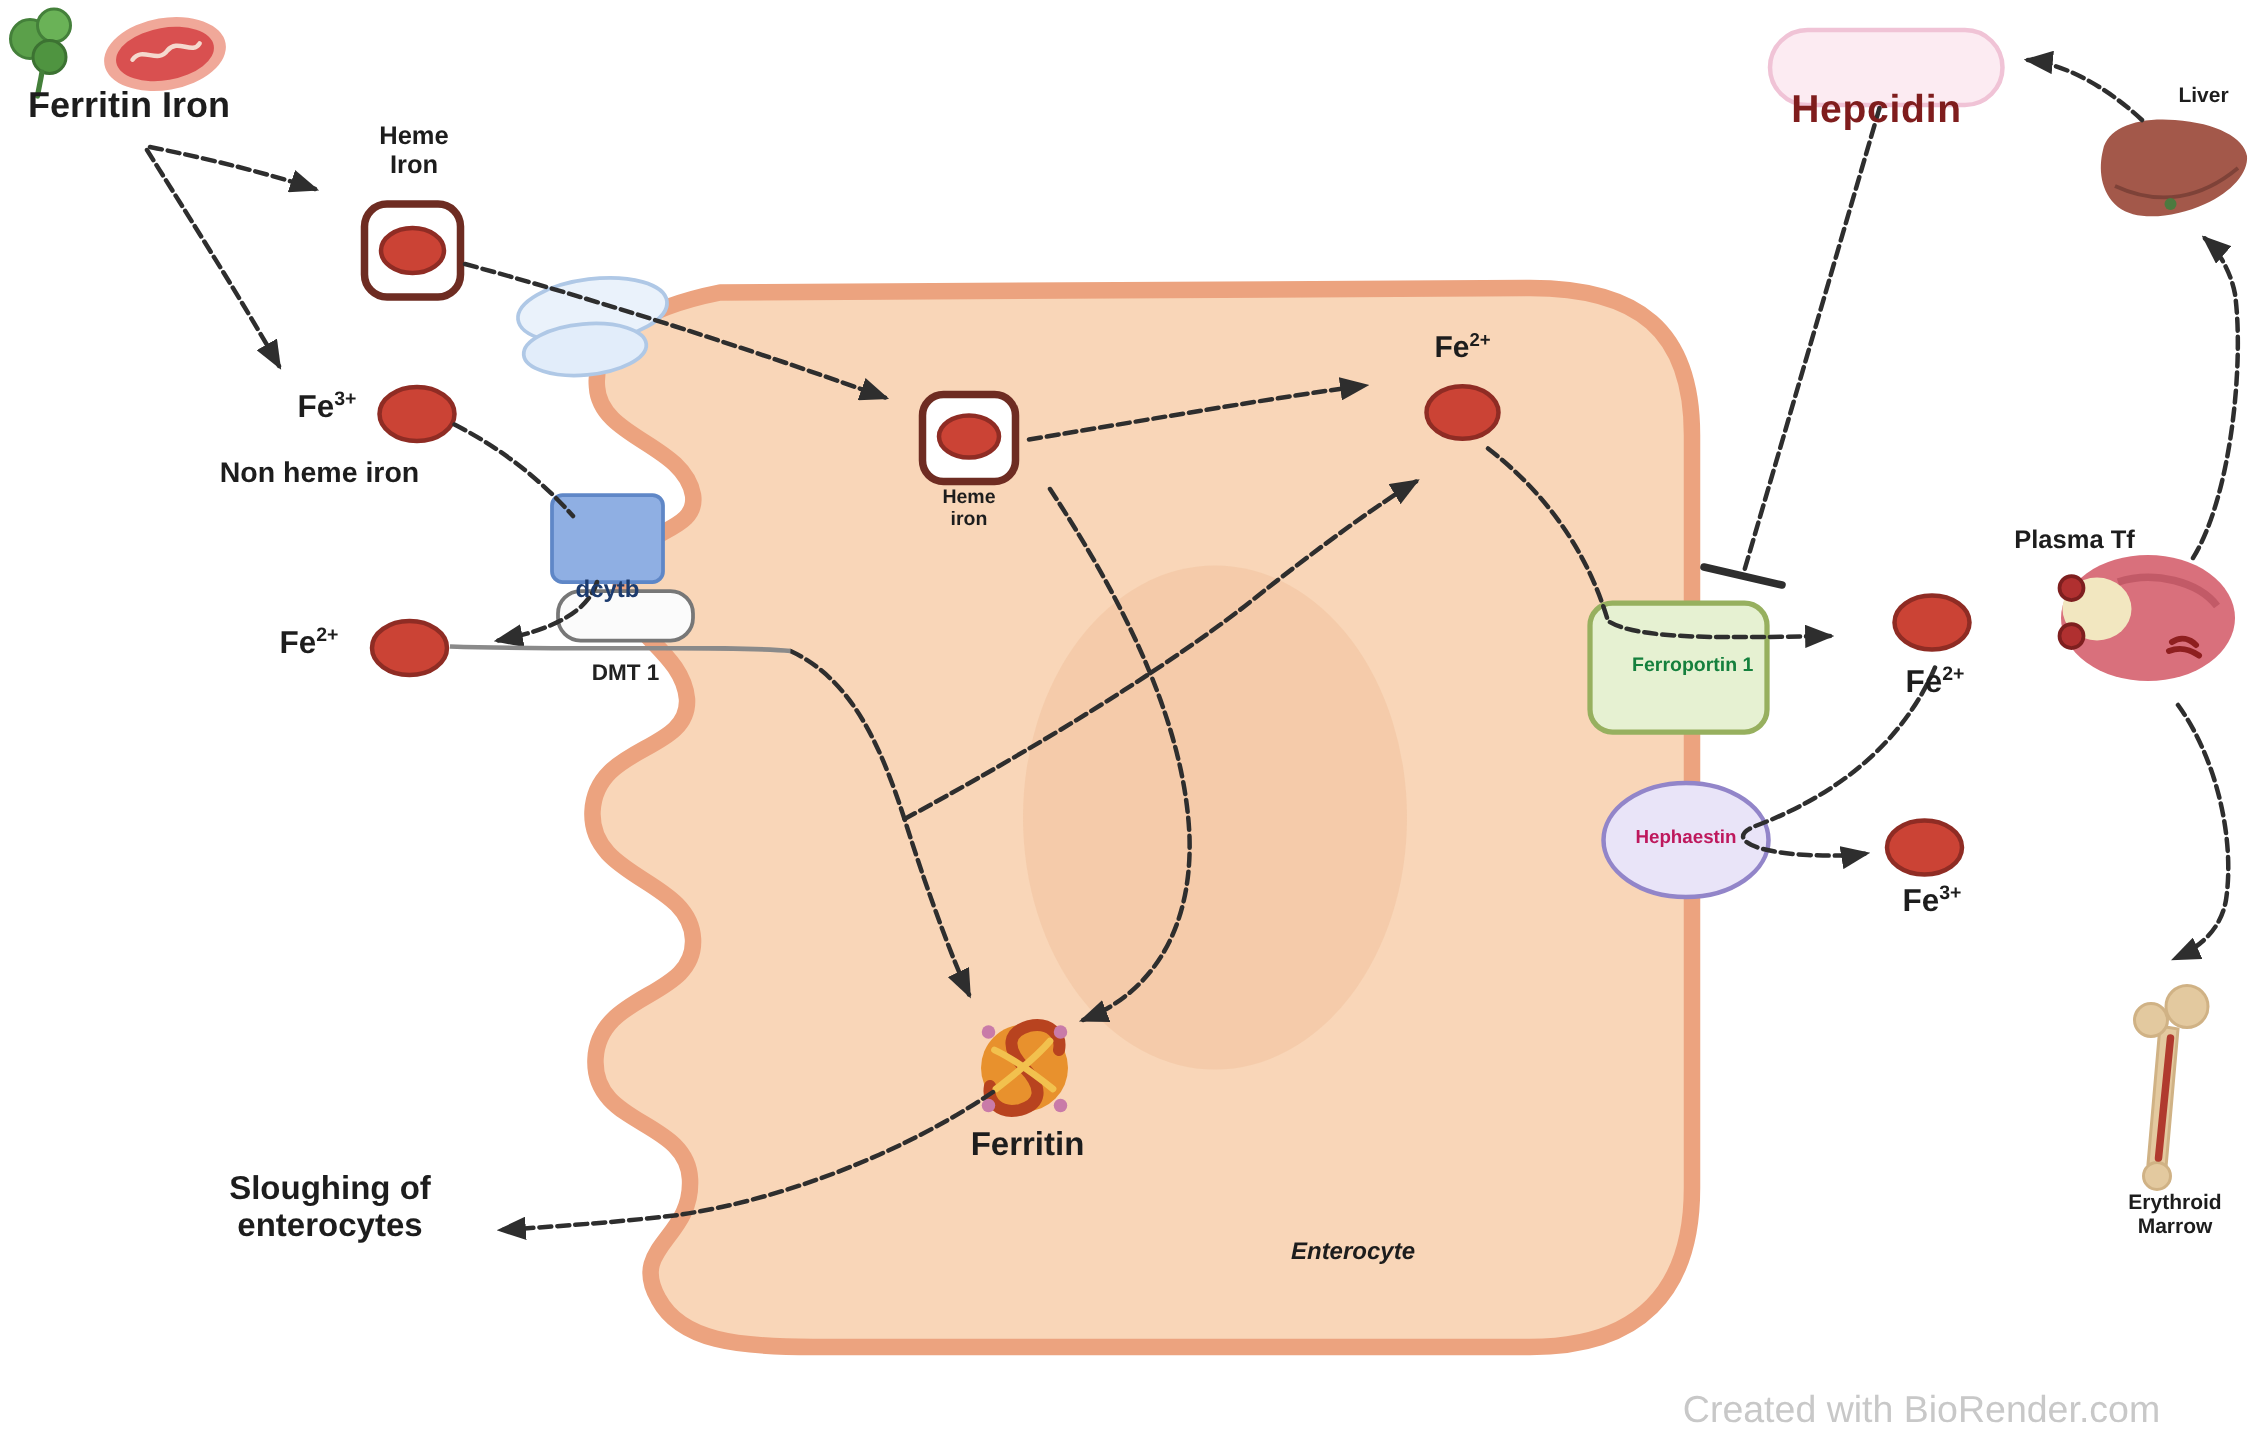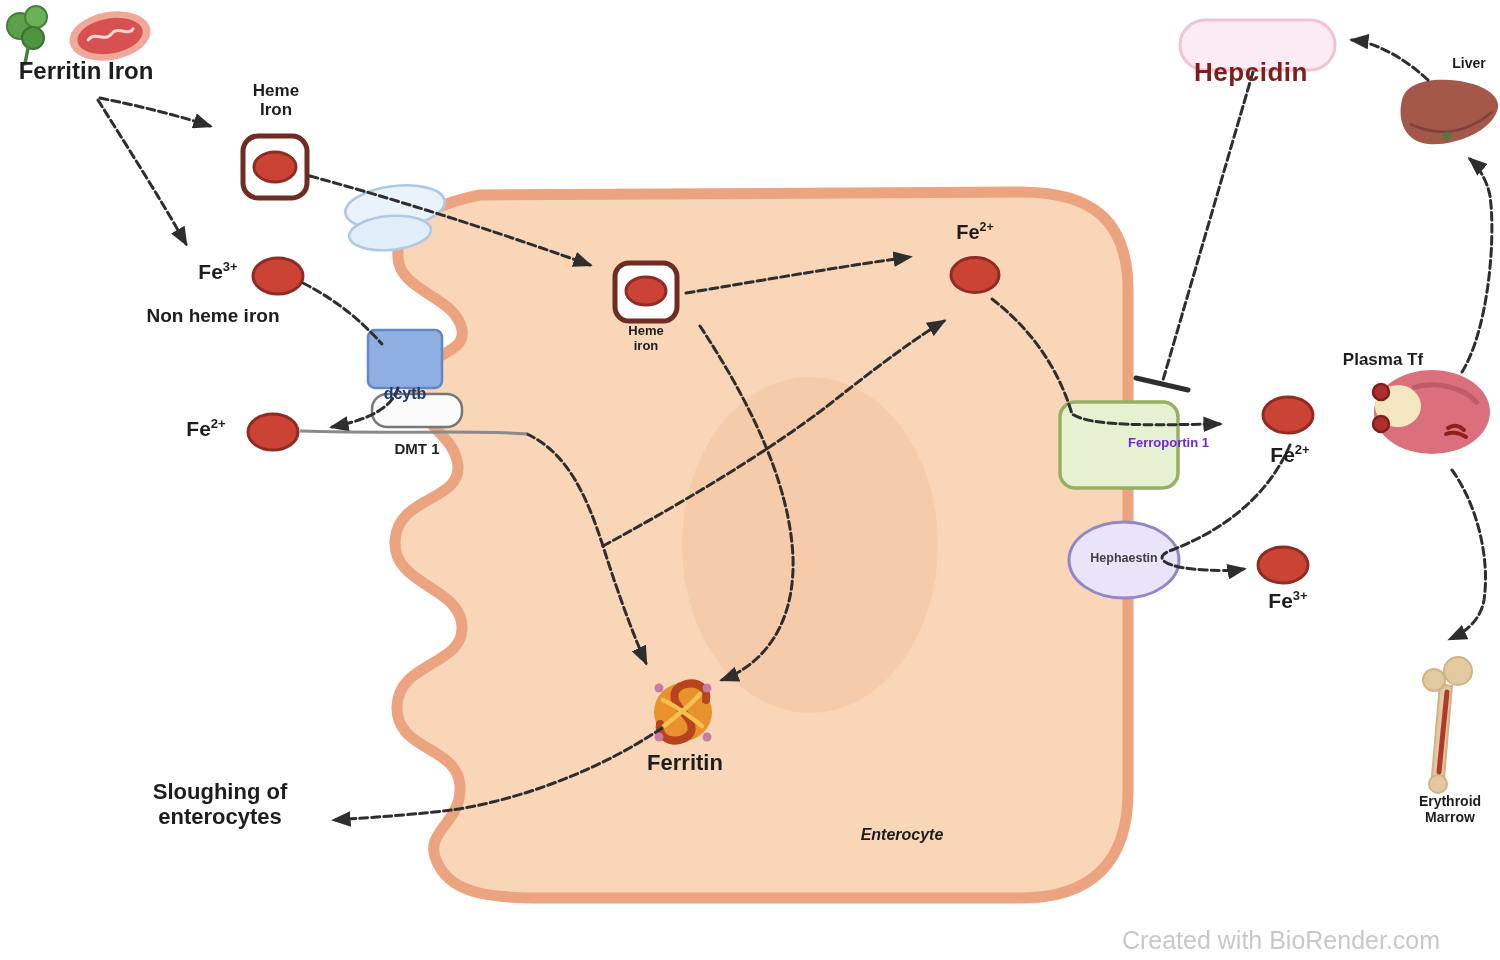--- a/index.html
+++ b/index.html
@@ -18,22 +18,22 @@
   .hemeTop{left:233px;top:81px;width:86px;font-size:17px;}
   .fe3L{left:188px;top:260px;width:60px;font-size:21px;}
   .nonheme{left:118px;top:305px;width:190px;font-size:19px;text-align:center;}
   .fe2L{left:176px;top:417px;width:60px;font-size:21px;}
   .dcytb{left:368px;top:346px;width:74px;font-size:16px;color:#1c3b6e;margin-top:39px;}
   .dmt1{left:372px;top:401px;width:90px;font-size:15px;color:#222;margin-top:40px;}
   .hemeCell{left:606px;top:324px;width:80px;font-size:13px;}
   .fe2Cell{left:938px;top:221px;width:74px;font-size:20px;}
   .ferritin{left:625px;top:751px;width:120px;font-size:22px;}
   .enterocyte{left:812px;top:826px;width:180px;font-size:16px;font-style:italic;}
-  .fpn{left:1102px;top:436px;width:133px;font-size:13px;color:#6d28d9;}
-  .heph{left:1072px;top:551px;width:104px;font-size:12.5px;color:#404040;}
+  .fpn{left:1062px;top:436px;width:133px;font-size:13px;color:#15803d;}
+  .heph{left:1072px;top:551px;width:104px;font-size:12.5px;color:#be185d;}
   .fe2R{left:1252px;top:443px;width:76px;font-size:21px;}
   .fe3R{left:1250px;top:589px;width:76px;font-size:21px;}
   .hepcidin{left:1180px;top:30px;width:142px;font-size:26px;color:#7f1d1d;letter-spacing:0.5px;margin-top:28px;}
   .liver{left:1438px;top:56px;width:62px;font-size:14px;}
   .plasmaTf{left:1333px;top:350px;width:100px;font-size:17px;}
   .marrow{left:1398px;top:794px;width:104px;font-size:14px;}
   .slough{left:118px;top:780px;width:204px;font-size:22px;}
   .credit{left:1066px;top:926px;width:430px;font-size:25px;color:#c8c8c8;font-weight:400;}
 </style>
 </head>

